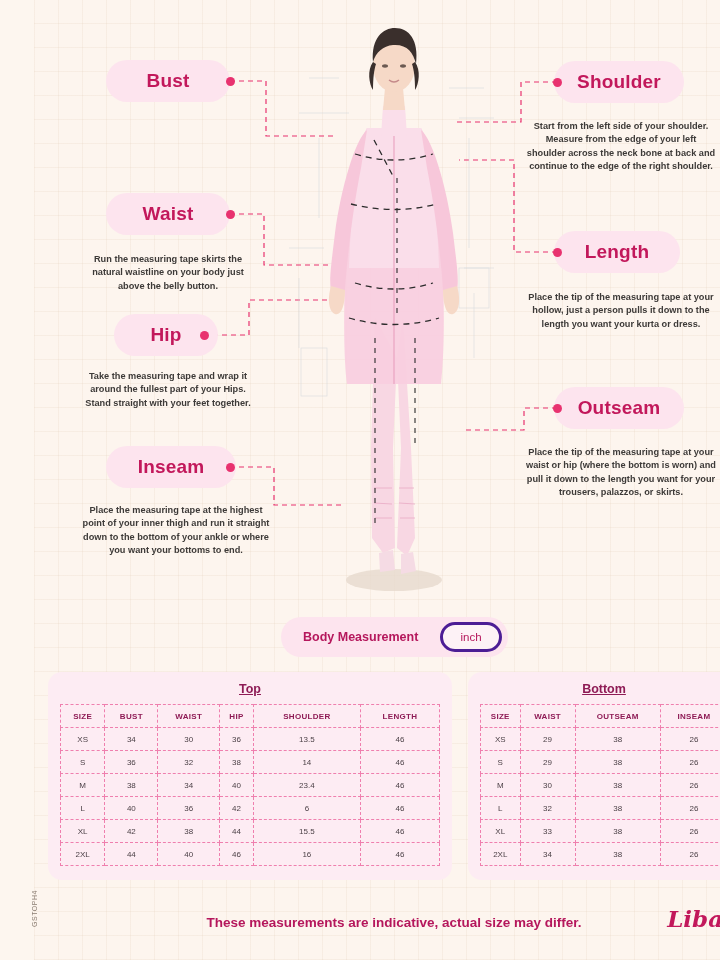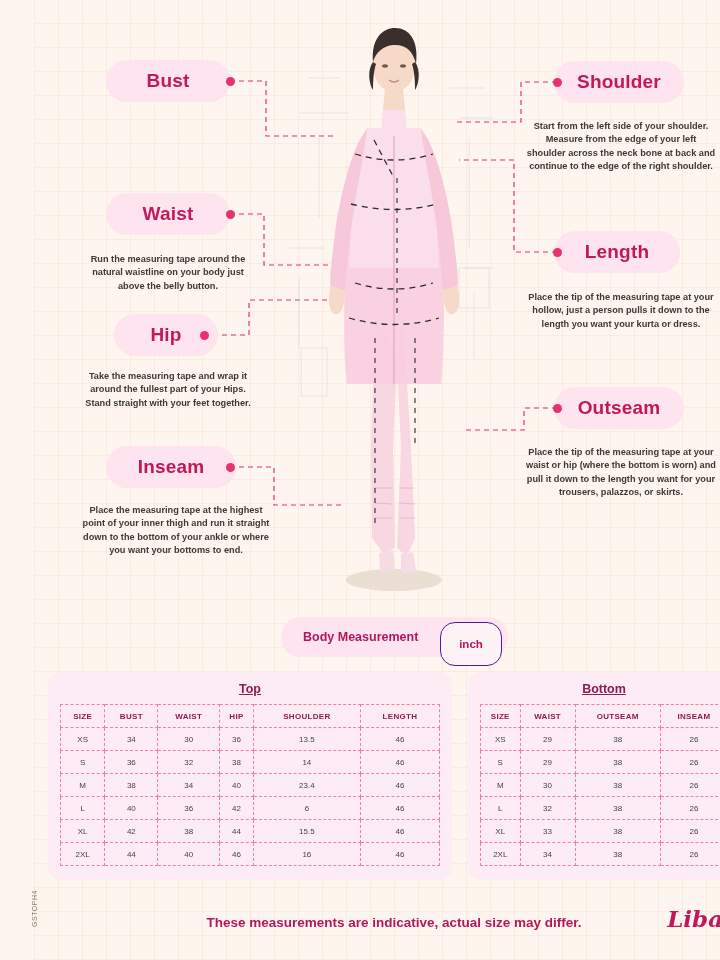--- a/index.html
+++ b/index.html
@@ -69,24 +69,24 @@
   .bm-bar {
     position: absolute; left: 247px; top: 617px;
     width: 227px; height: 40px;
     background: #fde4ee; border-radius: 20px;
     display: flex; align-items: center; justify-content: flex-start;
     padding-left: 22px;
     color: #b5175c; font-weight: bold; font-size: 12.5px;
   }
   .bm-unit {
     position: absolute; right: 6px; top: 5px;
-    width: 62px; height: 44px; border-radius: 15px;
-    border: 1px solid #4c1d95; background: #fdf2f6;
+    width: 62px; height: 30px; border-radius: 15px;
+    border: 3px solid #4c1d95; background: #fdf2f6;
     display: flex; align-items: center; justify-content: center;
-    color: #b5175c; font-weight: bold; font-size: 11.5px;
+    color: #b5175c; font-weight: normal; font-size: 11.5px;
   }
 
   
   .table-card {
     position: absolute;
     background: #fdecf3;
     border-radius: 14px;
     padding: 10px 12px 14px 12px;
   }
   .table-title {
@@ -202,21 +202,21 @@
 
   <div class="pill" style="left:72px; top:60px; width:124px;">
     <span>Bust</span>
   </div>
   <div class="dot" style="left:192px; top:77px;"></div>
 
   <div class="pill" style="left:72px; top:193px; width:124px;">
     <span>Waist</span>
   </div>
   <div class="dot" style="left:192px; top:210px;"></div>
-  <div class="desc" style="left:44px; top:253px;">Run the measuring tape around the natural waistline on your body just above the belly button.</div>
+  <div class="desc" style="left:44px; top:253px;">Run the measuring tape skirts the natural waistline on your body just above the belly button.</div>
 
   <div class="pill" style="left:80px; top:314px; width:104px;">
     <span>Hip</span>
   </div>
   <div class="dot" style="left:166px; top:331px;"></div>
   <div class="desc" style="left:44px; top:370px;">Take the measuring tape and wrap it around the fullest part of your Hips. Stand straight with your feet together.</div>
 
   <div class="pill" style="left:72px; top:446px; width:130px;">
     <span>Inseam</span>
   </div>

